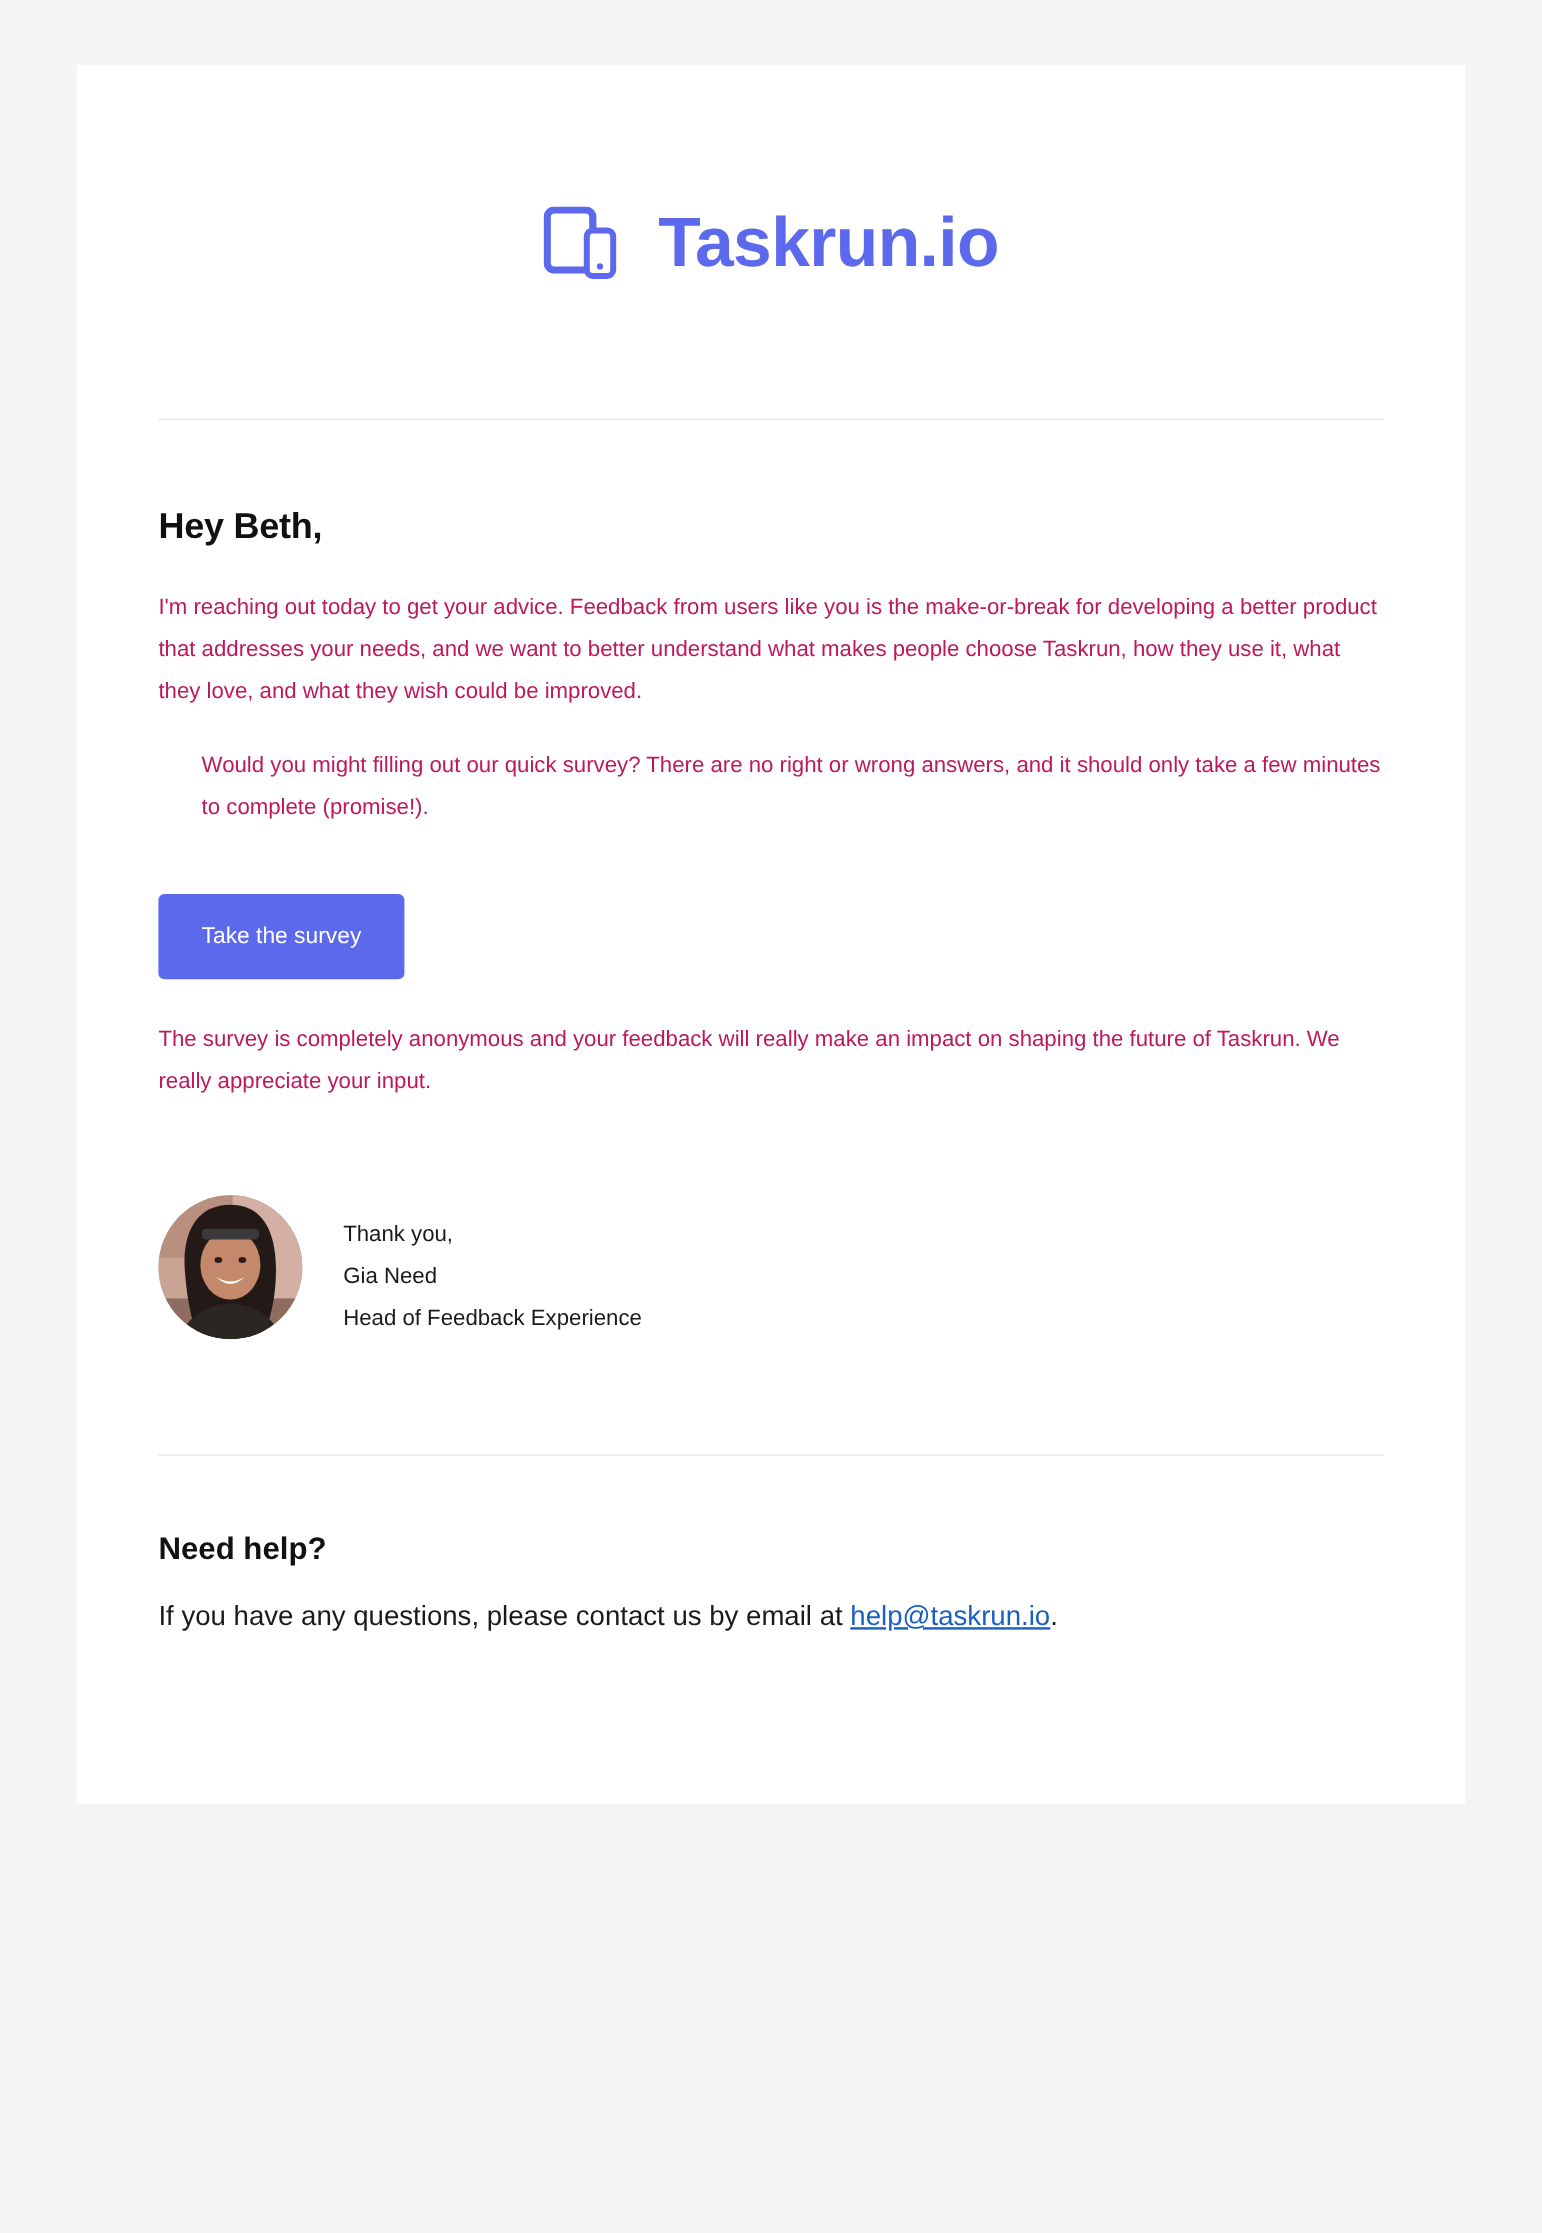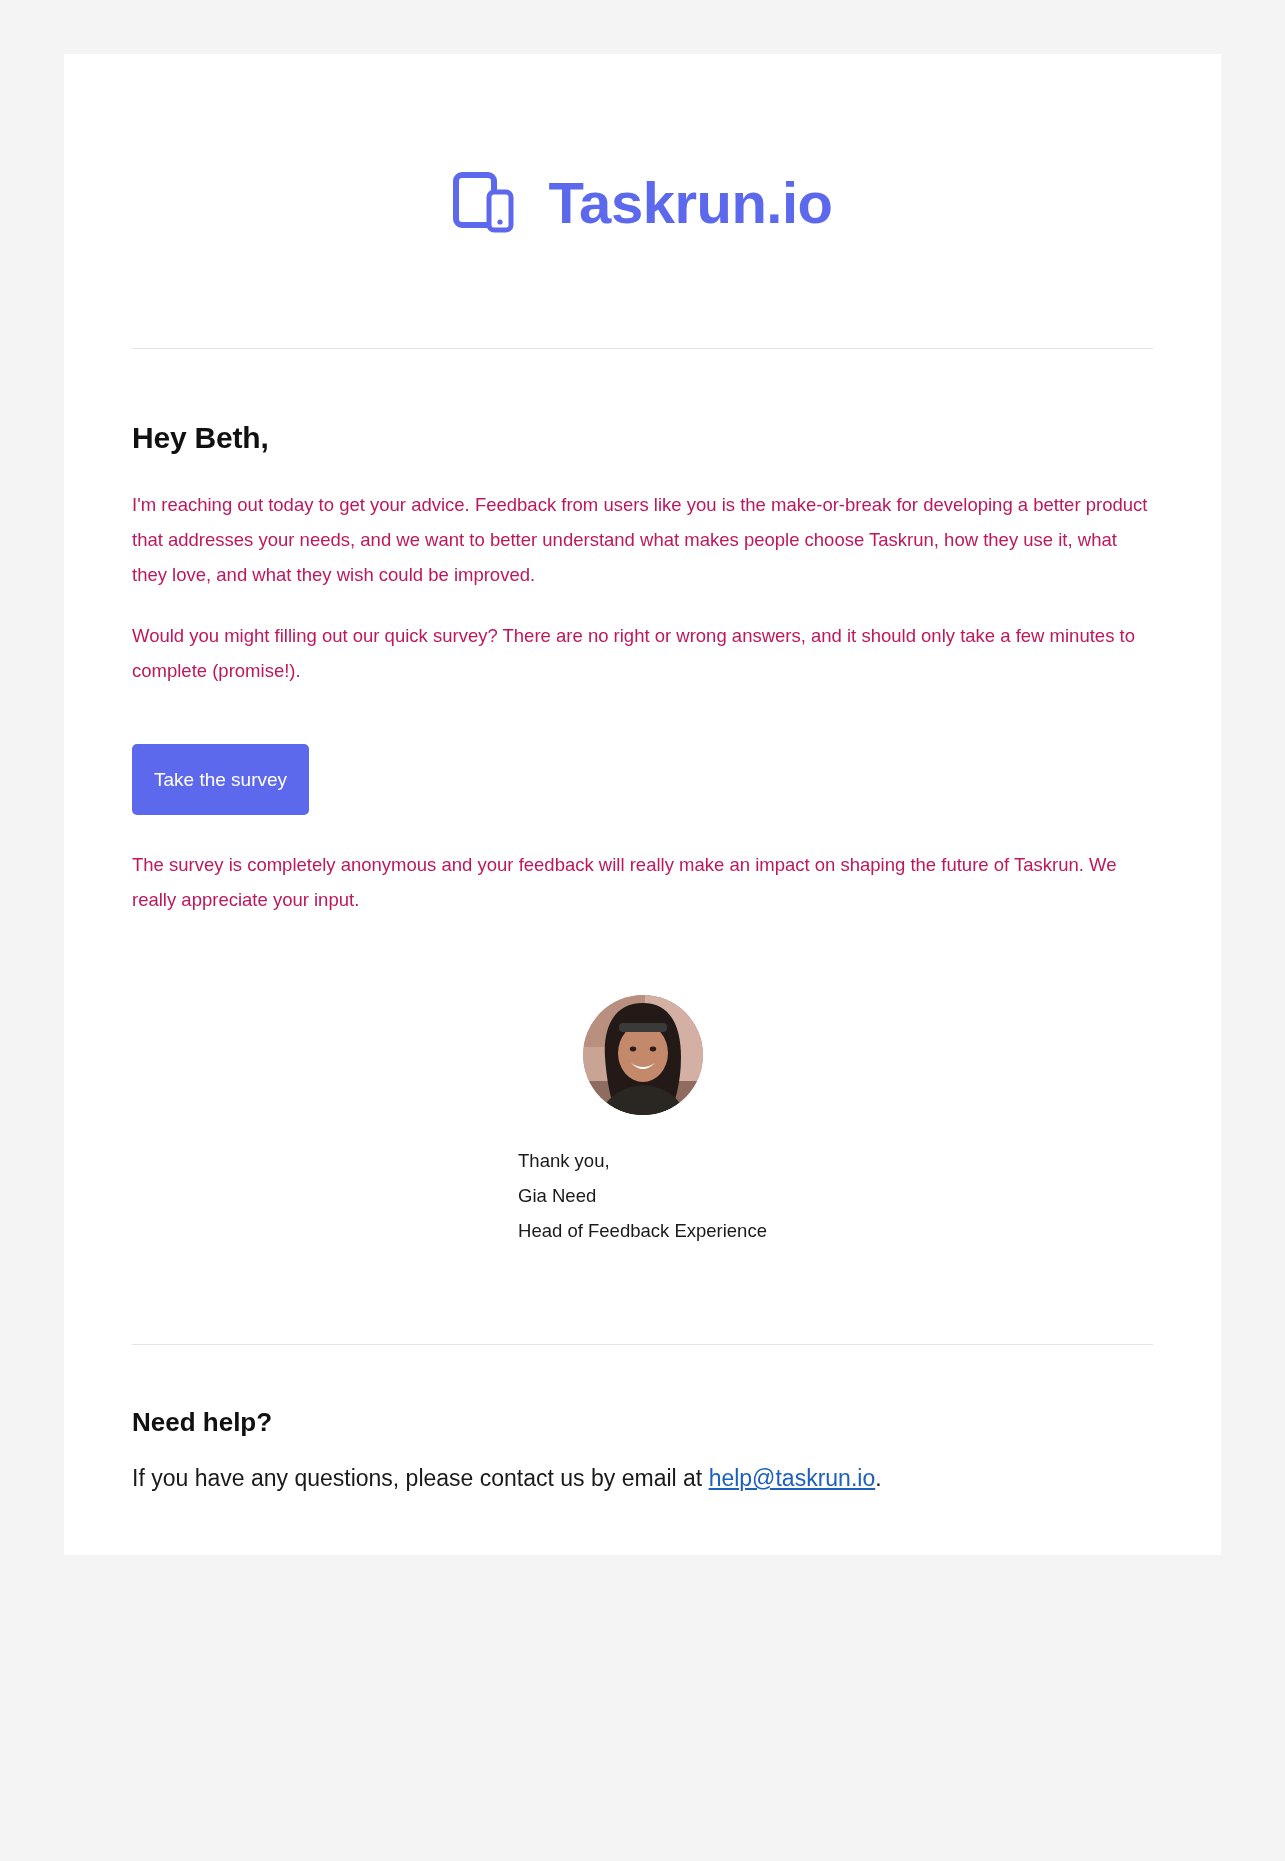--- a/index.html
+++ b/index.html
@@ -73,49 +73,49 @@
   }
 
   p.para {
     font-size: 18.5px;
     line-height: 35px;
     color: #be185d;
     margin: 32px 0 0 0;
   }
   p.para.tight {
     margin-top: 26px;
+    margin-left: 36px;
   }
 
   .cta-wrap {
     margin-top: 56px;
   }
   .cta-button {
     display: inline-block;
     background: #5d69ec;
     color: #ffffff;
     font-size: 19px;
     line-height: 1;
-    padding: 26px 22px;
+    padding: 26px 36px;
     border: none;
     border-radius: 5px;
     cursor: pointer;
     font-family: "Liberation Sans", sans-serif;
   }
 
   .post-cta {
     margin-top: 64px;
   }
 
   
   .signature {
     display: flex;
-    align-items: center;
-    gap: 14px;
+    align-items: flex-start;
+    gap: 34px;
     margin-top: 78px;
-    flex-direction: column;
   }
   .avatar {
     width: 120px;
     height: 120px;
     border-radius: 50%;
     overflow: hidden;
     flex: 0 0 120px;
     background: #c8a79a;
     position: relative;
   }

